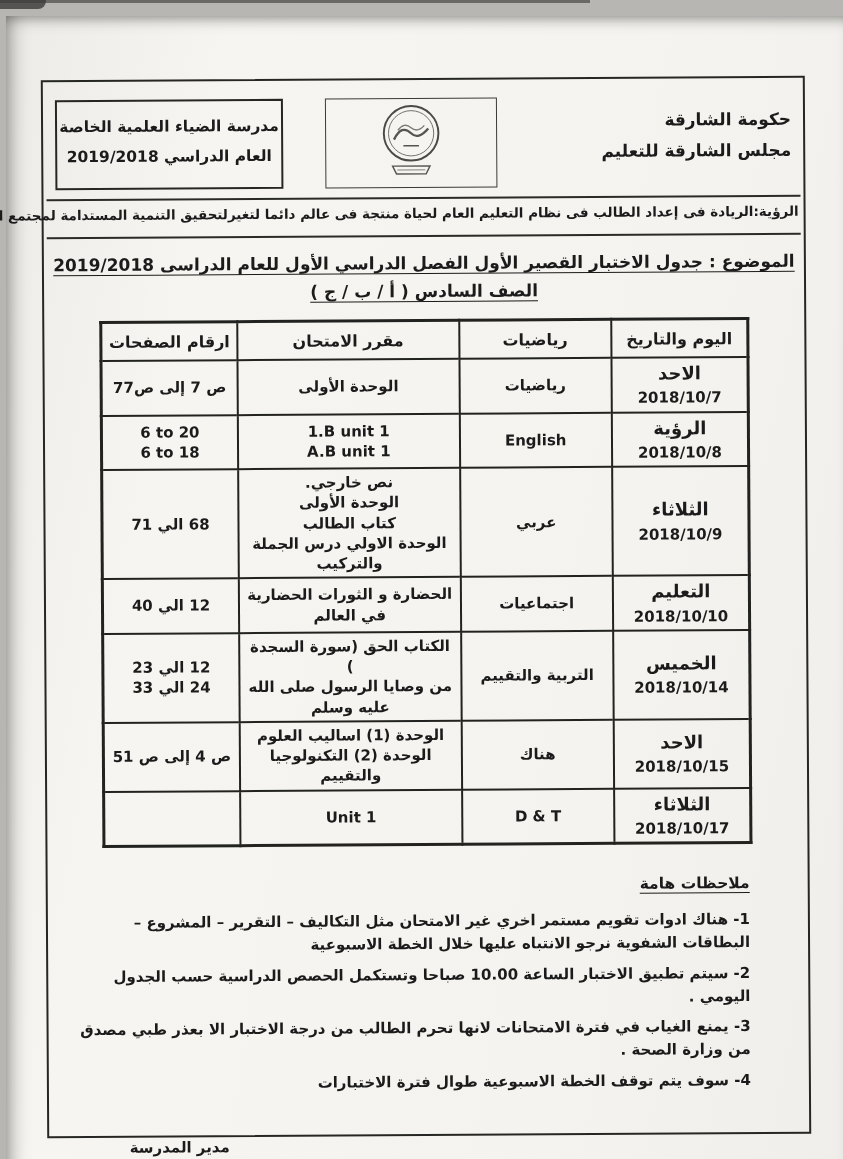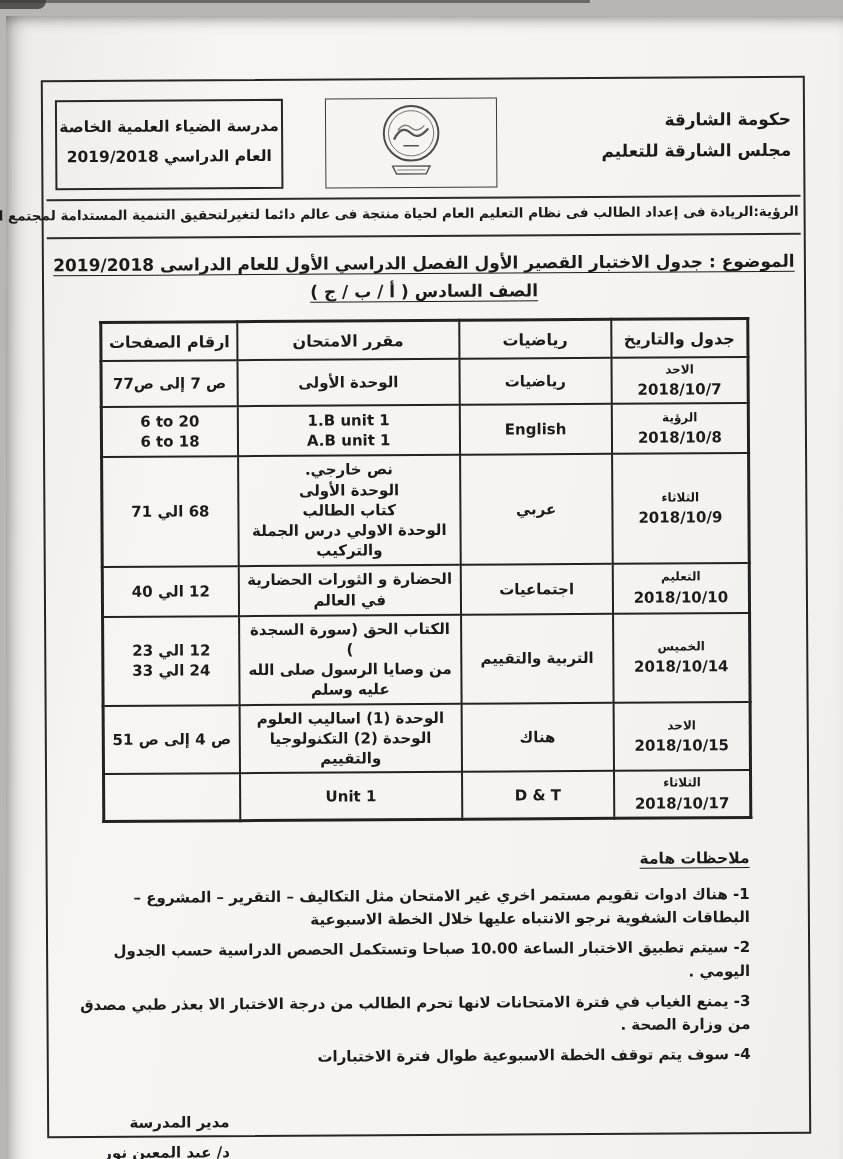--- a/index.html
+++ b/index.html
@@ -50,21 +50,21 @@
     border:3px solid #222220;
   }
   table.exam th,table.exam td{
     border:2px solid #222220;text-align:center;vertical-align:middle;
     font-weight:bold;padding:3px 4px;
   }
   table.exam th{font-size:16px;height:30px;margin-left:27px;}
   table.exam td{font-size:15px;line-height:1.35;}
   td.pre{white-space:pre-line;}
   td.ltr,div.ltr{direction:ltr;}
-  .day-name{font-size:12px;}
+  .day-name{font-size:18px;}
   .day-date{font-size:15px;margin-top:2px;}
   
   .notes{direction:rtl;margin:30px 58px 0 30px;font-weight:bold;}
   .notes-title{font-size:15.5px;text-decoration:underline;text-underline-offset:4px;margin-bottom:16px;}
   .notes p{margin:0 0 7px 0;font-size:15px;line-height:1.55;text-align:right;}
   
   .signature{direction:rtl;width:max-content;margin:30px 0 0 0;position:relative;left:54px;text-align:right;font-weight:bold;font-size:15px;line-height:2.0;float:left;}
   .signature .sig-name{white-space:nowrap;}
 </style>
 </head>
@@ -108,21 +108,21 @@
 
     <table class="exam">
       <colgroup>
         <col style="width:137px">
           <col style="width:153px">
           <col style="width:223px">
           <col style="width:137px">
       </colgroup>
       <thead>
         <tr>
-          <th>جدول والتاريخ</th>
+          <th>اليوم والتاريخ</th>
           <th>رياضيات</th>
           <th>مقرر الامتحان</th>
           <th>ارقام الصفحات</th>
         </tr>
       </thead>
       <tbody>
         <tr style="height:46px">
           <td>
             <div class="day-name">الاحد</div>
             <div class="day-date">2018/10/7</div>

